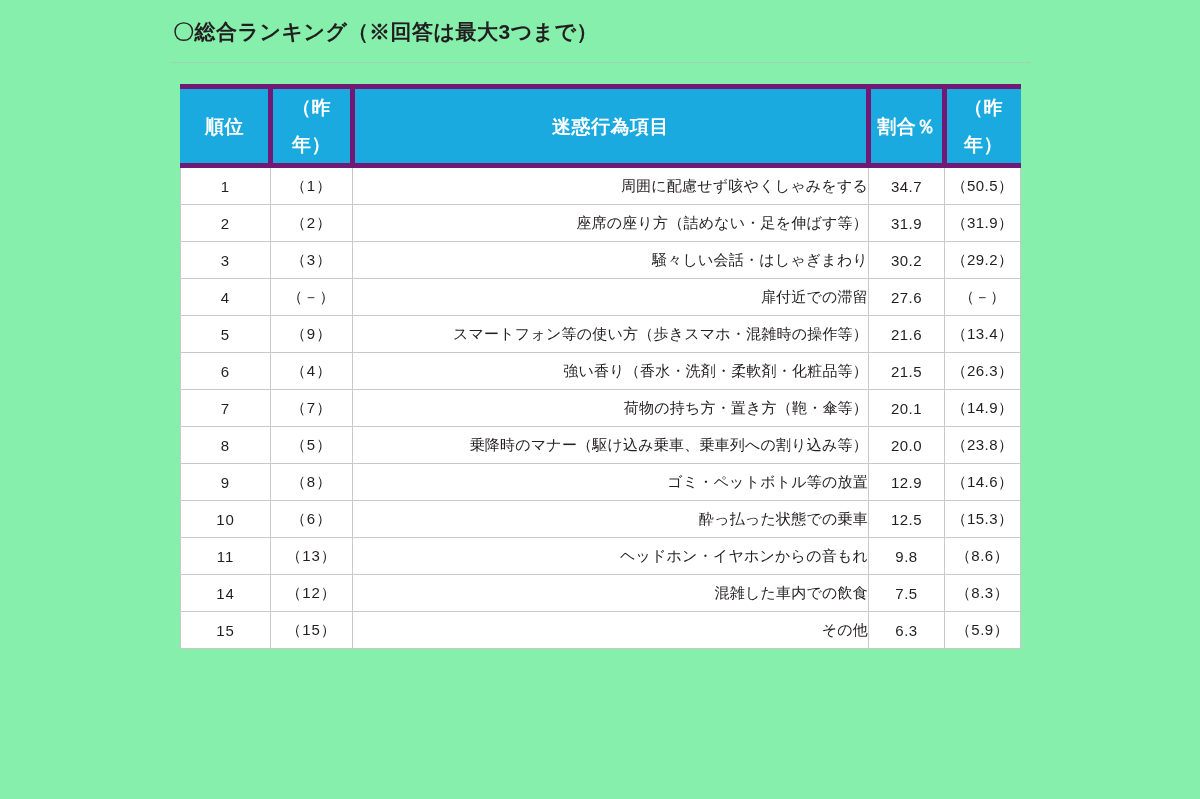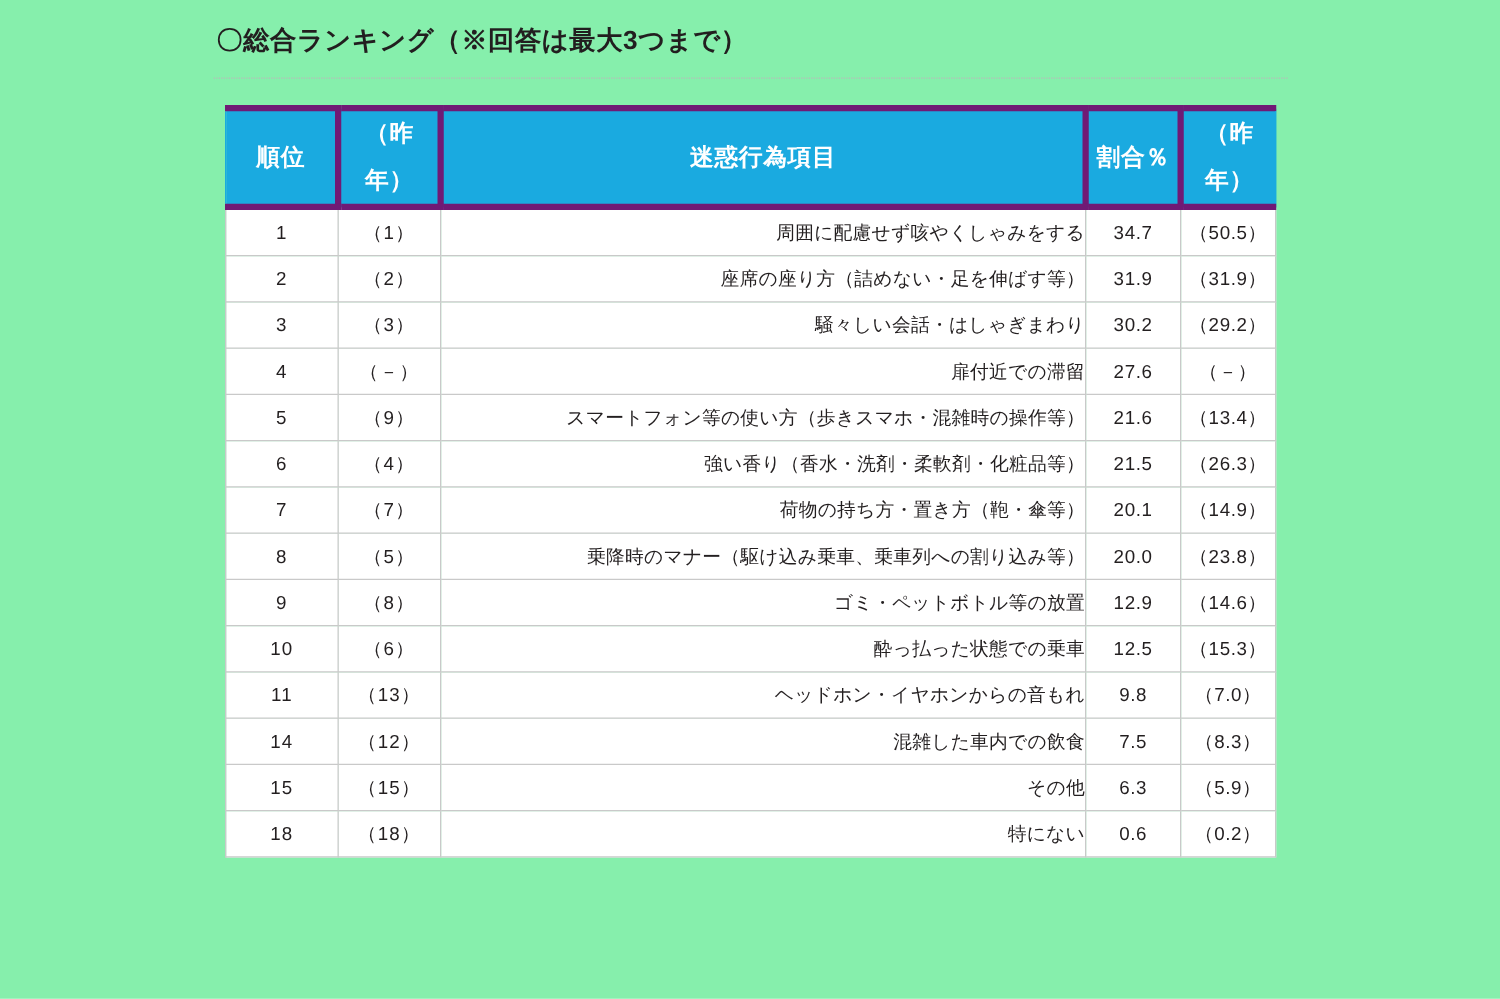--- a/index.html
+++ b/index.html
@@ -186,40 +186,33 @@
             <td class="lastrank">（6）</td>
             <td class="item">酔っ払った状態での乗車</td>
             <td class="pct">12.5</td>
             <td class="pctlast">（15.3）</td>
           </tr>
           <tr>
             <td class="rank">11</td>
             <td class="lastrank">（13）</td>
             <td class="item">ヘッドホン・イヤホンからの音もれ</td>
             <td class="pct">9.8</td>
-            <td class="pctlast">（7.0）</td>
+            <td class="pctlast">（8.6）</td>
           </tr>
           <tr>
             <td class="rank">14</td>
             <td class="lastrank">（12）</td>
             <td class="item">混雑した車内での飲食</td>
             <td class="pct">7.5</td>
             <td class="pctlast">（8.3）</td>
           </tr>
           <tr>
             <td class="rank">15</td>
             <td class="lastrank">（15）</td>
             <td class="item">その他</td>
             <td class="pct">6.3</td>
             <td class="pctlast">（5.9）</td>
           </tr>
-          <tr>
-            <td class="rank">18</td>
-            <td class="lastrank">（18）</td>
-            <td class="item">特にない</td>
-            <td class="pct">0.6</td>
-            <td class="pctlast">（0.2）</td>
-          </tr>
         </tbody>
     </table>
   </div>
 
 </div>
 
 </body></html>

